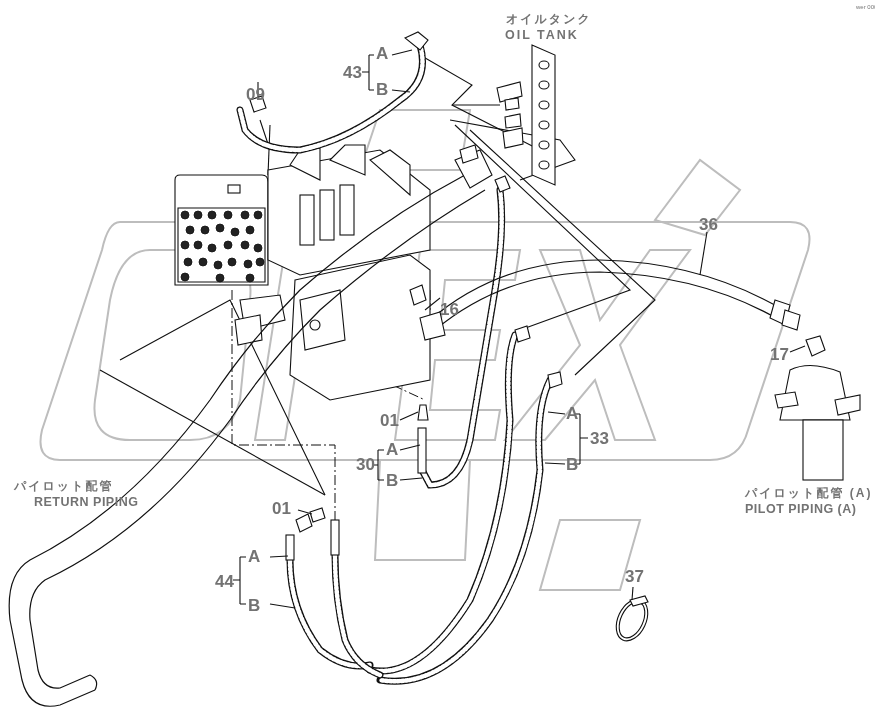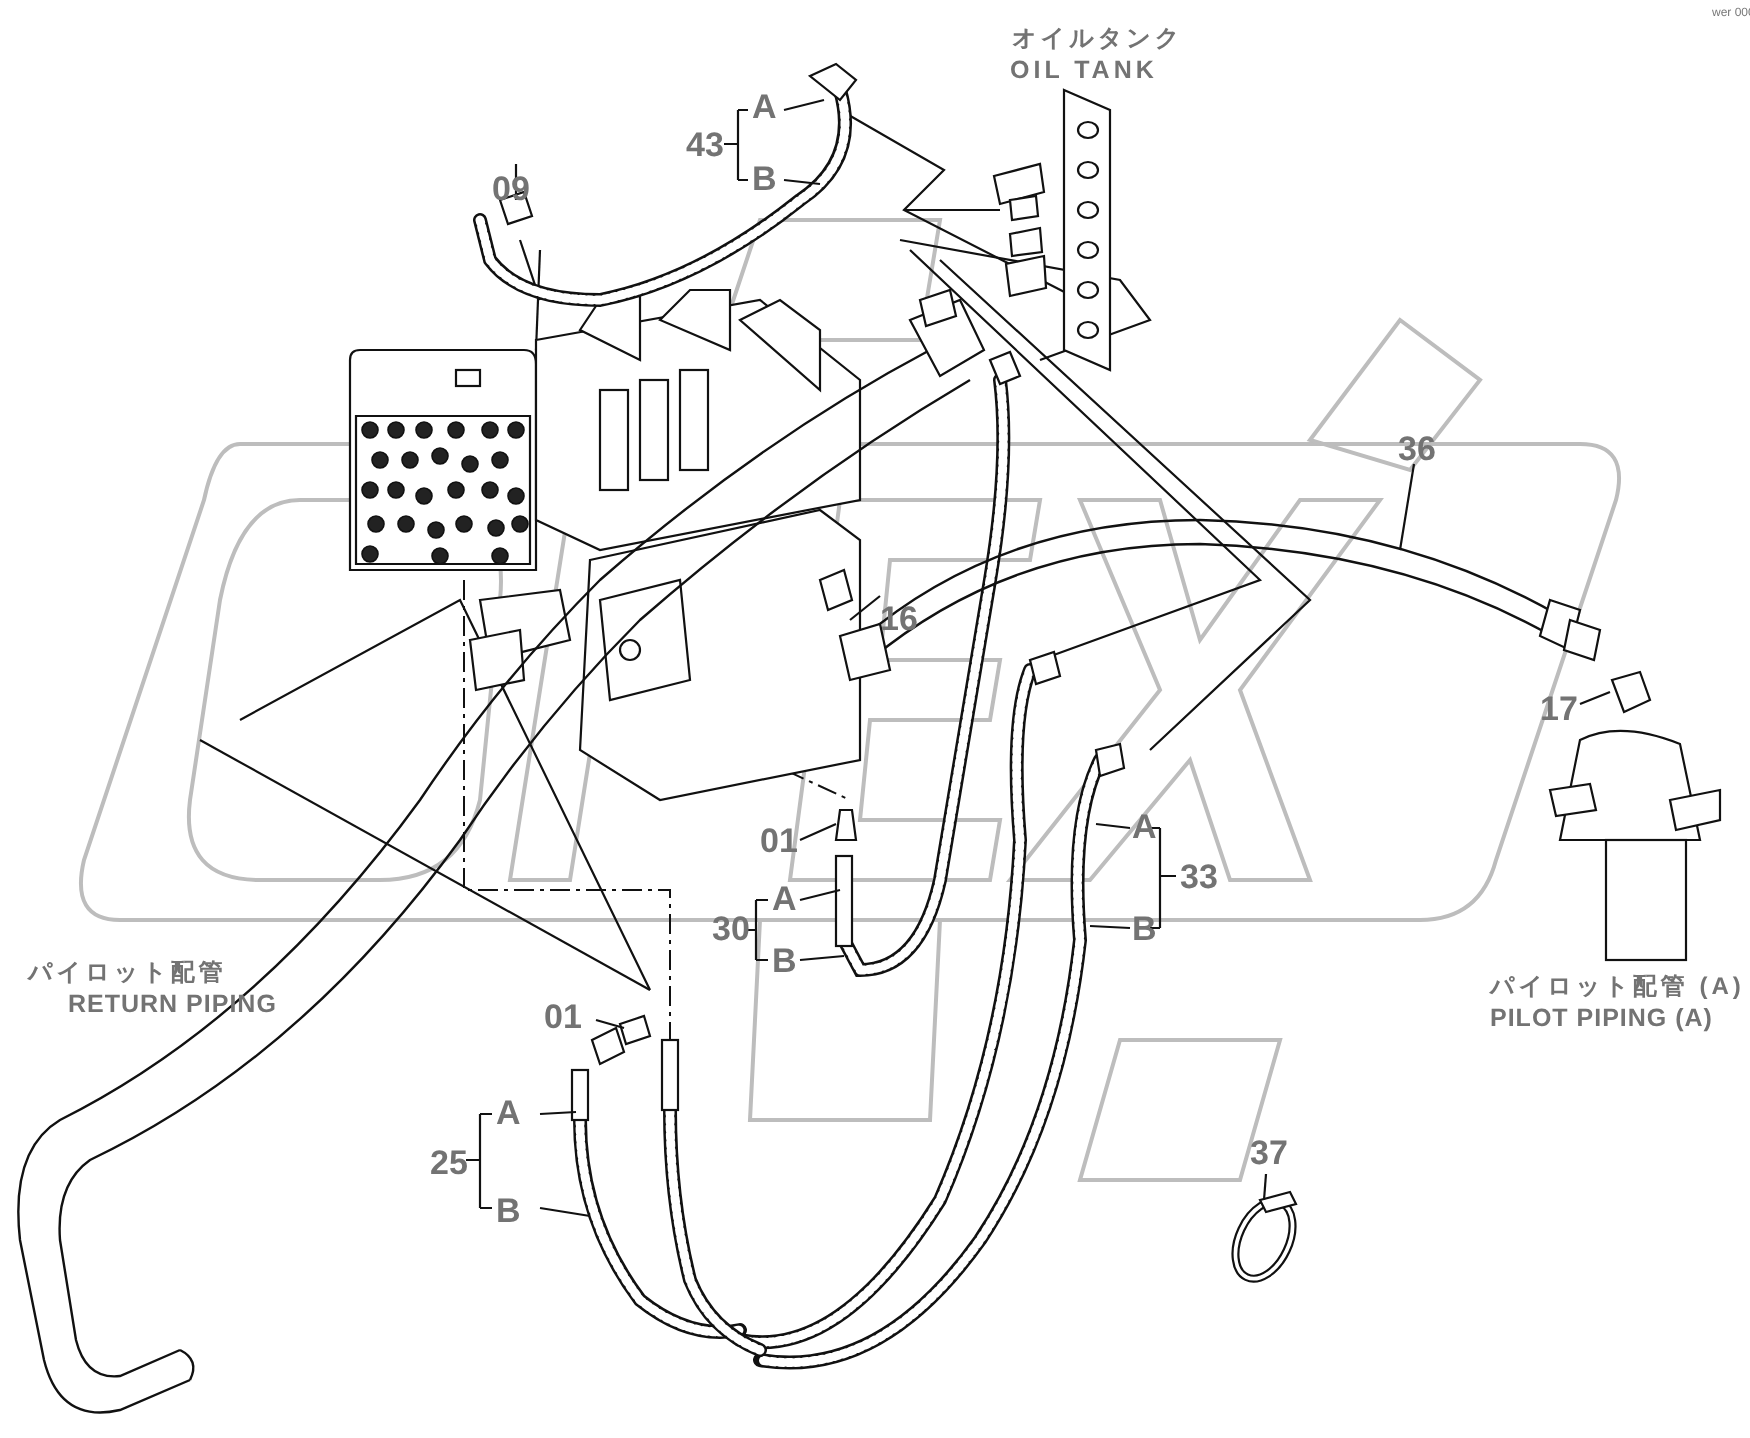--- a/index.html
+++ b/index.html
@@ -229,17 +229,17 @@
 <div class="lbl num" style="left:356px;top:456px;">30</div>
 <div class="lbl ab" style="left:386px;top:441px;">A</div>
 <div class="lbl ab" style="left:386px;top:472px;">B</div>
 
 <div class="lbl num" style="left:590px;top:430px;">33</div>
 <div class="lbl ab" style="left:566px;top:405px;">A</div>
 <div class="lbl ab" style="left:566px;top:456px;">B</div>
 
 <div class="lbl num" style="left:272px;top:500px;">01</div>
 
-<div class="lbl num" style="left:215px;top:573px;">25</div>
+<div class="lbl num" style="left:215px;top:573px;">44</div>
 <div class="lbl ab" style="left:248px;top:548px;">A</div>
 <div class="lbl ab" style="left:248px;top:597px;">B</div>
 
 <div class="lbl num" style="left:625px;top:568px;">37</div>
 
 </body></html>

